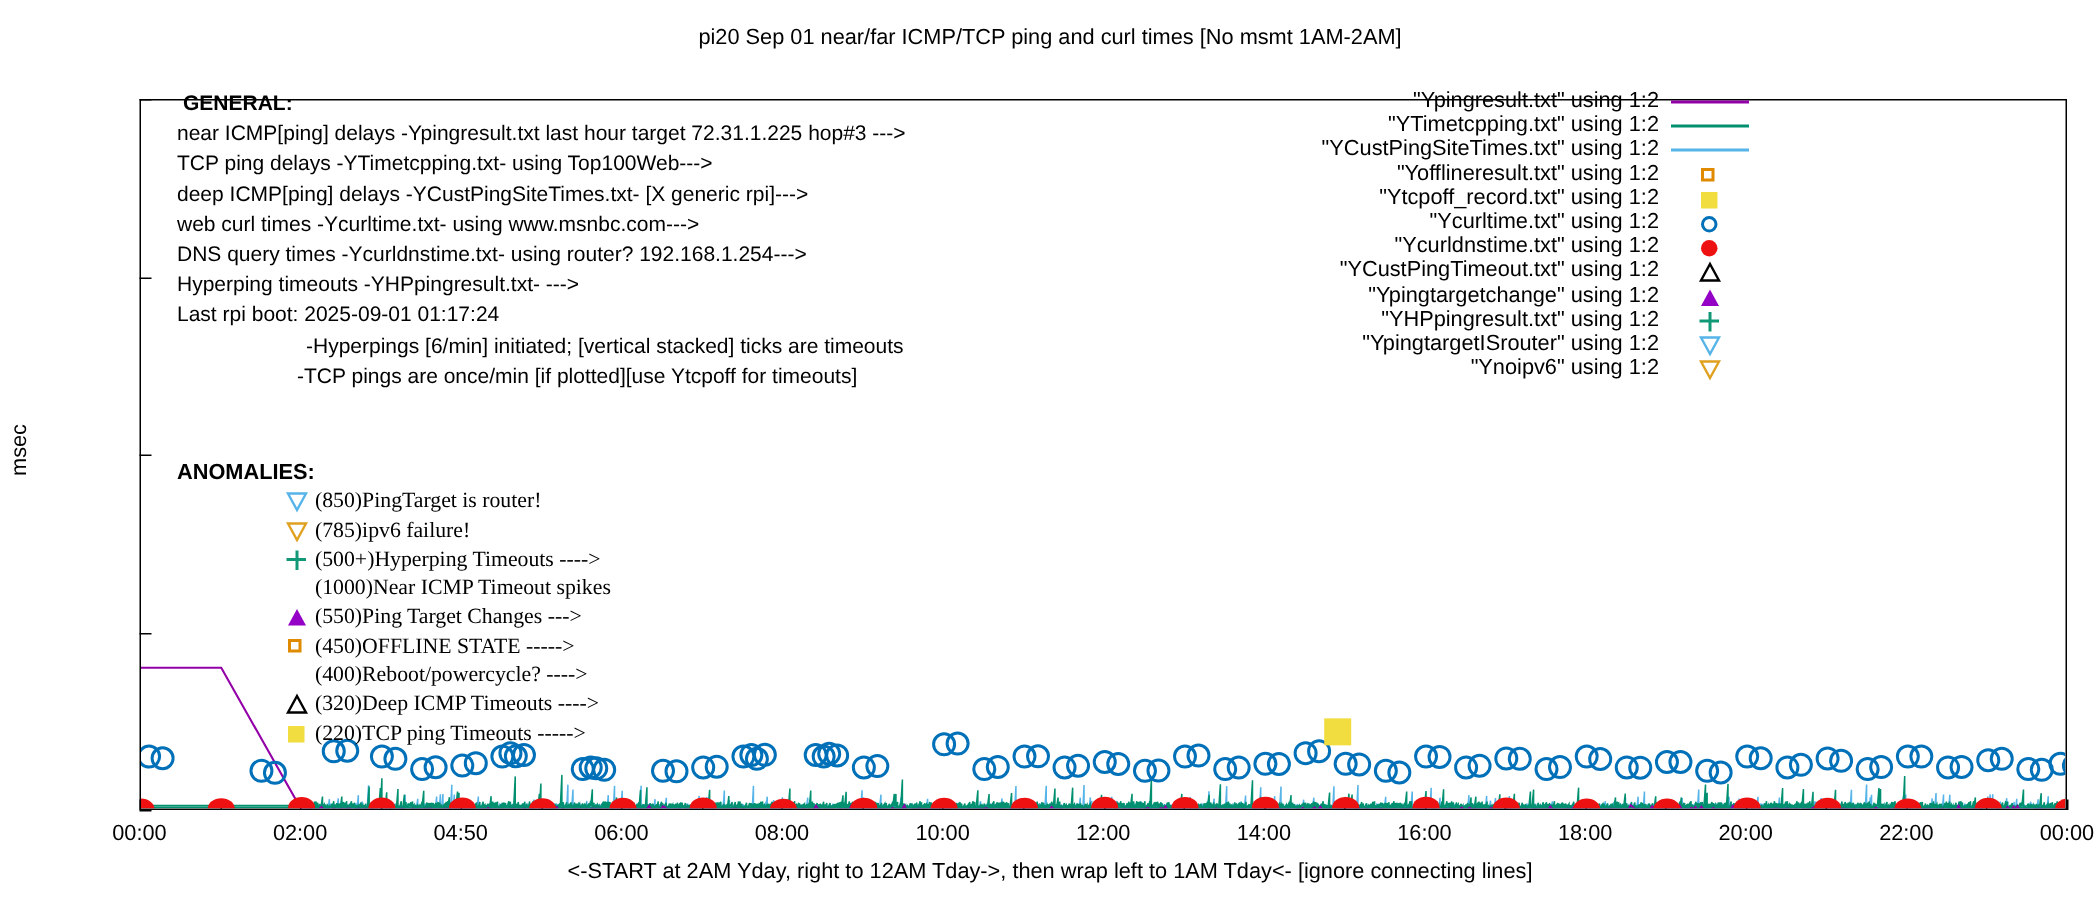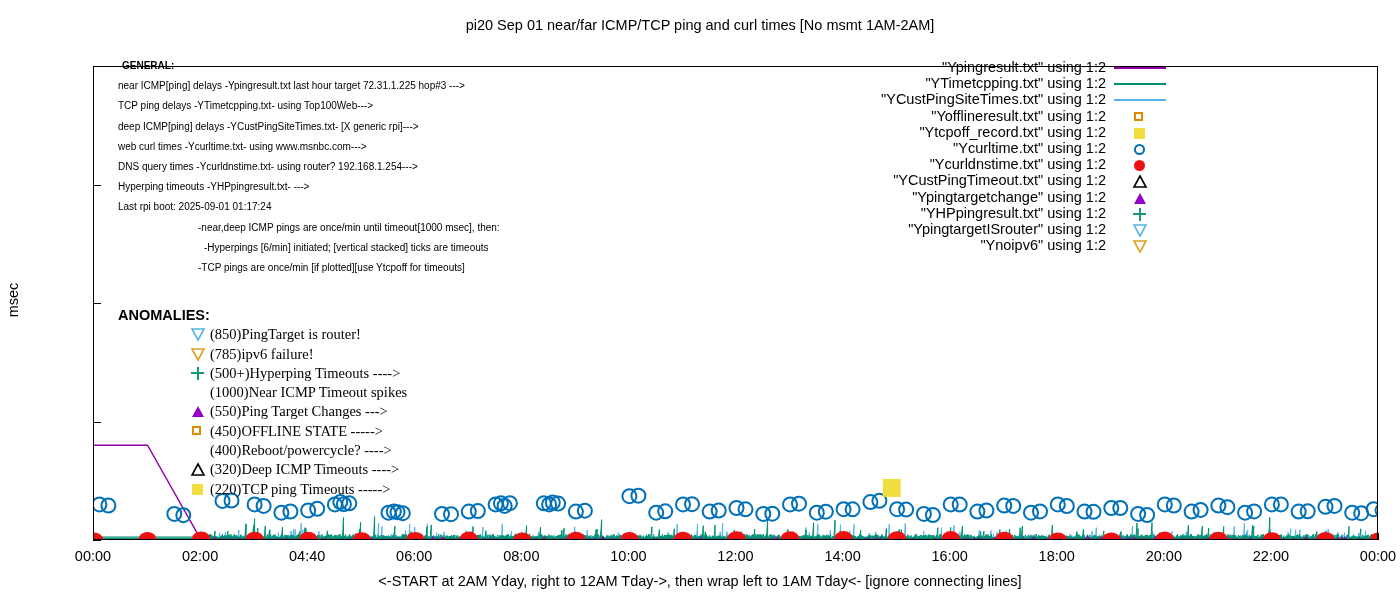--- a/index.html
+++ b/index.html
@@ -46,21 +46,21 @@
   
   #legend{right:96px;top:60px;width:0px;}
   .legend-row{position:relative;height:16.2px;white-space:nowrap;}
   .legend-text{
     position:absolute;right:62px;top:-1px;width:420px;text-align:right;
     font-size:14.5px;white-space:nowrap;
   }
   .legend-key{position:absolute;right:0px;top:0px;width:56px;height:16px;}
 
   
-  #general-block{left:118px;top:60px;font-size:10px;}
+  #general-block{left:118px;top:60px;font-size:14px;}
   #general-block .hdr{font-weight:bold;height:20.2px;padding-left:4px;}
   #general-block .ln{height:20.2px;white-space:nowrap;}
   .ind1{padding-left:80px;}
   .ind2{padding-left:86px;}
 
   #anomalies-block{left:118px;top:307px;font-size:14.5px;}
   #anomalies-block .hdr{font-weight:bold;height:19.3px;}
   .anom-row{height:19.3px;position:relative;white-space:nowrap;padding-left:92px;}
   .anom-sym{position:absolute;left:72px;top:0px;width:18px;height:18px;}
   .anom-txt{display:inline-block;font-family:Liberation Serif, serif;}
@@ -97,21 +97,21 @@
       <div class="abs ytick-label" style="top: 530px;">0</div>
       <div class="abs ytick-mark" style="top: 540px;"></div>
     </div>
   <div class="abs" id="ylabel-msec">msec</div>
 
   <div id="x-axis">
       <div class="abs xtick-label" style="left: 93px;">00:00</div>
       <div class="abs xtick-mark" style="left: 93px;"></div>
       <div class="abs xtick-label" style="left: 200.083px;">02:00</div>
       <div class="abs xtick-mark" style="left: 200.083px;"></div>
-      <div class="abs xtick-label" style="left: 307.167px;">04:40</div>
+      <div class="abs xtick-label" style="left: 307.167px;">04:50</div>
       <div class="abs xtick-mark" style="left: 307.167px;"></div>
       <div class="abs xtick-label" style="left: 414.25px;">06:00</div>
       <div class="abs xtick-mark" style="left: 414.25px;"></div>
       <div class="abs xtick-label" style="left: 521.333px;">08:00</div>
       <div class="abs xtick-mark" style="left: 521.333px;"></div>
       <div class="abs xtick-label" style="left: 628.417px;">10:00</div>
       <div class="abs xtick-mark" style="left: 628.417px;"></div>
       <div class="abs xtick-label" style="left: 735.5px;">12:00</div>
       <div class="abs xtick-mark" style="left: 735.5px;"></div>
       <div class="abs xtick-label" style="left: 842.583px;">14:00</div>
@@ -384,21 +384,20 @@
     <div id="general-lines">
         <div class="ln">near ICMP[ping] delays -Ypingresult.txt last hour target 72.31.1.225 hop#3 ---&gt;</div>
         <div class="ln">TCP ping delays -YTimetcpping.txt- using Top100Web---&gt;</div>
         <div class="ln">deep ICMP[ping] delays -YCustPingSiteTimes.txt- [X generic rpi]---&gt;</div>
         <div class="ln">web curl times -Ycurltime.txt- using www.msnbc.com---&gt;</div>
         <div class="ln">DNS query times -Ycurldnstime.txt- using router? 192.168.1.254---&gt;</div>
         <div class="ln">Hyperping timeouts -YHPpingresult.txt- ---&gt;</div>
         <div class="ln">Last rpi boot: 2025-09-01 01:17:24</div>
       </div>
     <div id="general-indented">
-        <div class="ln ind1">-near,deep ICMP pings are once/min until timeout[1000 msec], then:</div>
         <div class="ln ind2">-Hyperpings [6/min] initiated; [vertical stacked] ticks are timeouts</div>
         <div class="ln ind1">-TCP pings are once/min [if plotted][use Ytcpoff for timeouts]</div>
       </div>
   </div>
 
   <div class="abs" id="anomalies-block">
     <div class="hdr">ANOMALIES:</div>
     <div id="anomalies-rows">
         <div class="anom-row"><span class="anom-sym"><span class="s-wrap"><svg class="symsvg" width="16" height="16">
                 <polygon points="2,3 14,3 8,14" fill="none" stroke="#56B4E9" stroke-width="1.6"></polygon>

